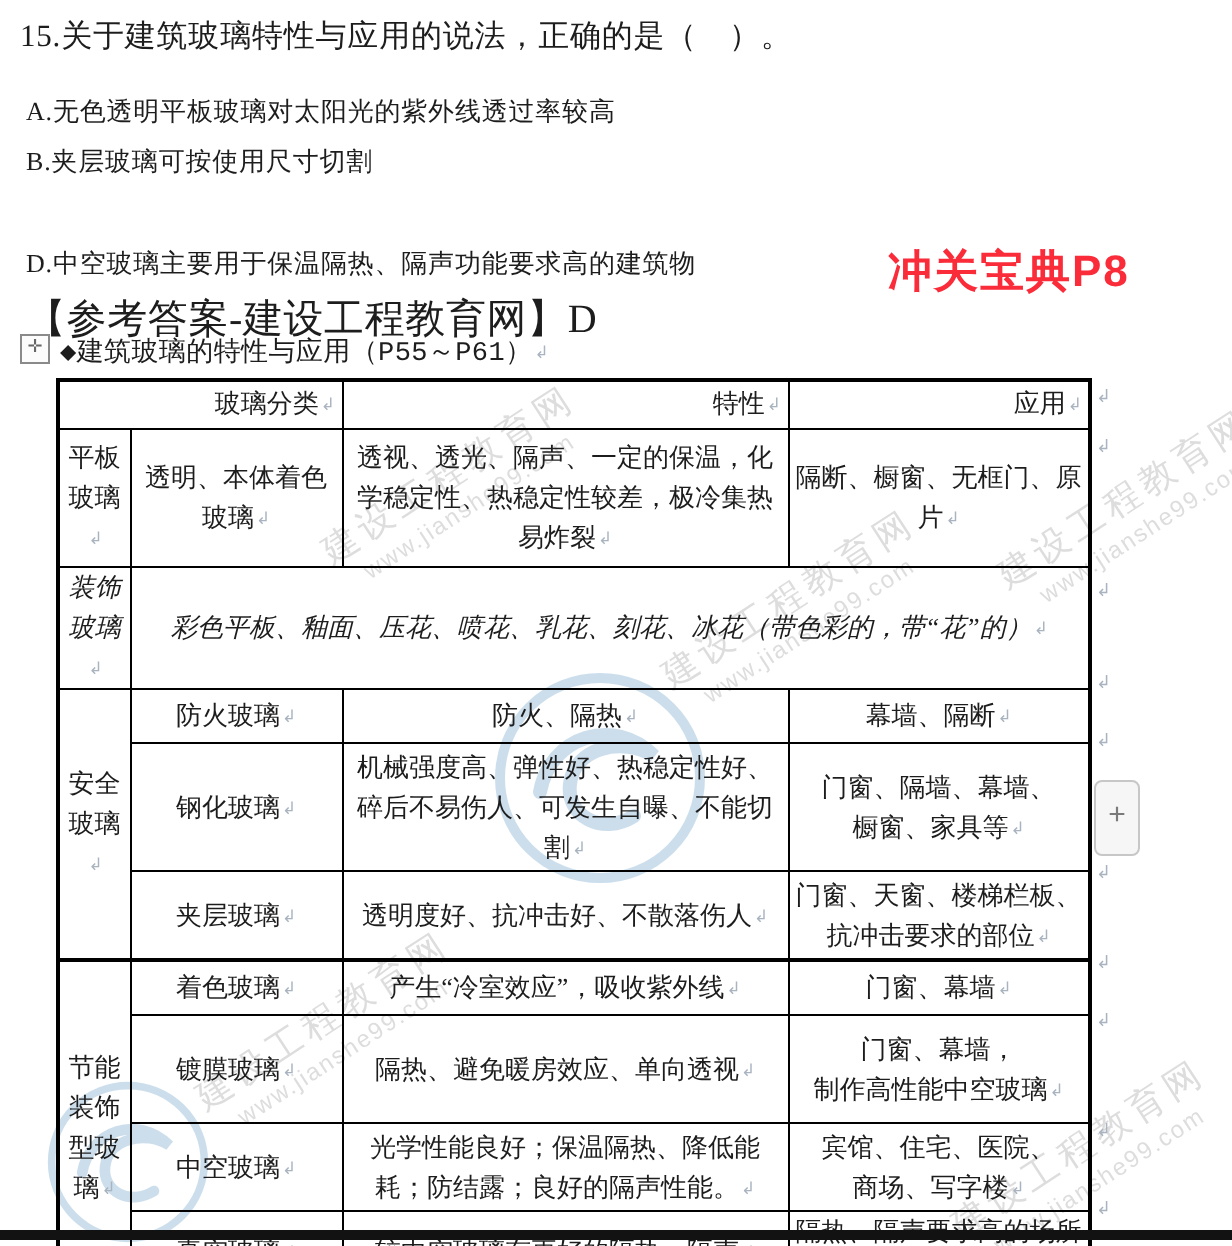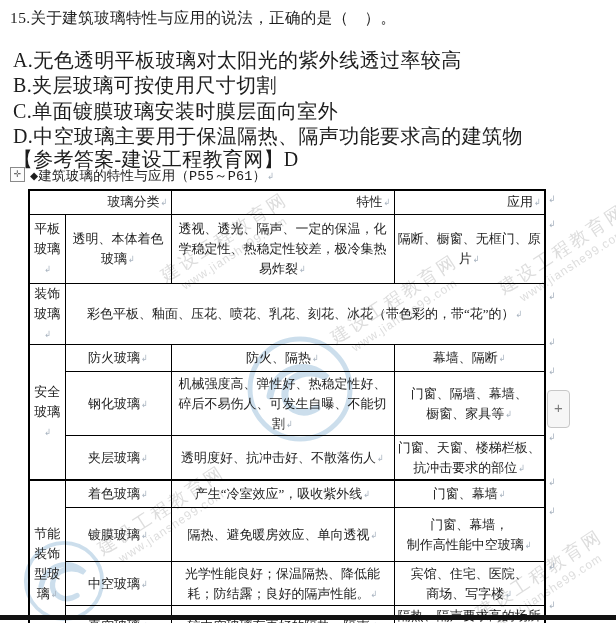--- a/index.html
+++ b/index.html
@@ -1,38 +1,38 @@
 <!DOCTYPE html>
 <html><head>
 <meta charset="utf-8">
 <style>
   html,body{margin:0;padding:0;background:#fff;}
   .page{position:relative;width:616px;height:623px;background:#fff;overflow:hidden;
         font-family:"Liberation Serif","DejaVu Serif",serif;color:#1d1d1d;}
   
   .qline{position:absolute;left:10px;top:8px;font-size:15.5px;letter-spacing:.4px;white-space:nowrap;}
-  .opt{position:absolute;left:13px;font-size:20px;letter-spacing:.4px;white-space:nowrap;}
+  .opt{position:absolute;left:13px;font-size:13px;letter-spacing:.4px;white-space:nowrap;}
   .opt.a{top:47px}.opt.b{top:72px}.opt.c{top:98px}.opt.d{top:123px}
   .badge{position:absolute;left:444px;top:121px;font-family:"Liberation Sans","DejaVu Sans",sans-serif;
          font-weight:bold;font-size:22px;color:#fa2c3a;letter-spacing:1px;white-space:nowrap;}
   .answer{position:absolute;left:13px;top:146px;font-size:20px;letter-spacing:.3px;white-space:nowrap;}
   .sec-title{position:absolute;left:30px;top:167px;font-size:13.5px;letter-spacing:.2px;white-space:nowrap;font-family:Liberation Mono, monospace;}
   .handle{position:absolute;left:10px;top:167px;width:13px;height:13px;border:1px solid #8a8a8a;
           background:#fcfcfc;color:#666;font-size:9px;line-height:12px;text-align:center;
           font-family:"DejaVu Sans",sans-serif;cursor:move;}
   
   .tbl{position:absolute;left:28px;top:189px;width:516px;border-collapse:collapse;
        table-layout:fixed;z-index:2;background:transparent;}
   .tbl td{border:1px solid #000;text-align:center;vertical-align:middle;
           font-size:13px;line-height:1.55;padding:0 3px;white-space:pre-line;
           overflow:hidden;}
   .tbl{border:2px solid #000;}
   .tbl tr.hr td{height:23px;text-align:right;}
   .tbl tr.r-flat td{height:68px;}
-  .tbl tr.r-decor td{height:44px;}
+  .tbl tr.r-decor td{height:44px;font-style:italic;}
   .tbl tr.r-fire td{height:26px;}
   .tbl tr.r-temp td{height:63px;}
   .tbl tr.r-lam td{height:43px;}
   .tbl tr.r-tint td{height:26px;border-top:2px solid #000;}
   .tbl tr.r-coat td{height:53px;}
   .tbl tr.r-ins td{height:43px;}
   .tbl tr.r-vac td{height:24px;}
   
   .pm::after{content:"↲";color:#a9b4c0;font-size:8.5px;margin-left:1px;vertical-align:1px;
              font-family:"DejaVu Sans",sans-serif;}
@@ -86,23 +86,23 @@
     <path d="M25,62 C30,34 62,24 82,44 C66,34 42,40 40,58 C38,74 56,84 72,74" fill="none" stroke="#8fb8d6" stroke-width="7" stroke-linecap="round"></path>
   </svg>
   <svg class="logo lb" width="84" height="84" viewBox="0 0 110 110">
     <circle cx="55" cy="55" r="50" fill="none" stroke="#8fb8d6" stroke-width="5"></circle>
     <path d="M25,62 C30,34 62,24 82,44 C66,34 42,40 40,58 C38,74 56,84 72,74" fill="none" stroke="#8fb8d6" stroke-width="7" stroke-linecap="round"></path>
   </svg>
 
   <div class="qline">15.关于建筑玻璃特性与应用的说法，正确的是（　）。</div>
   <div class="opt a">A.无色透明平板玻璃对太阳光的紫外线透过率较高</div>
   <div class="opt b">B.夹层玻璃可按使用尺寸切割</div>
-  <div class="opt c">C.单面镀膜玻璃安装时膜层面向室外</div>
   <div class="opt d">D.中空玻璃主要用于保温隔热、隔声功能要求高的建筑物</div>
 
+  <div class="badge">冲关宝典P8</div>
   <div class="answer">【参考答案-建设工程教育网】D</div>
 
   <div class="handle">✛</div>
   <div class="sec-title pm">◆建筑玻璃的特性与应用（P55～P61）</div>
 
   <table class="tbl">
     <colgroup>
         <col style="width:36px">
         <col style="width:106px">
         <col style="width:223px">

